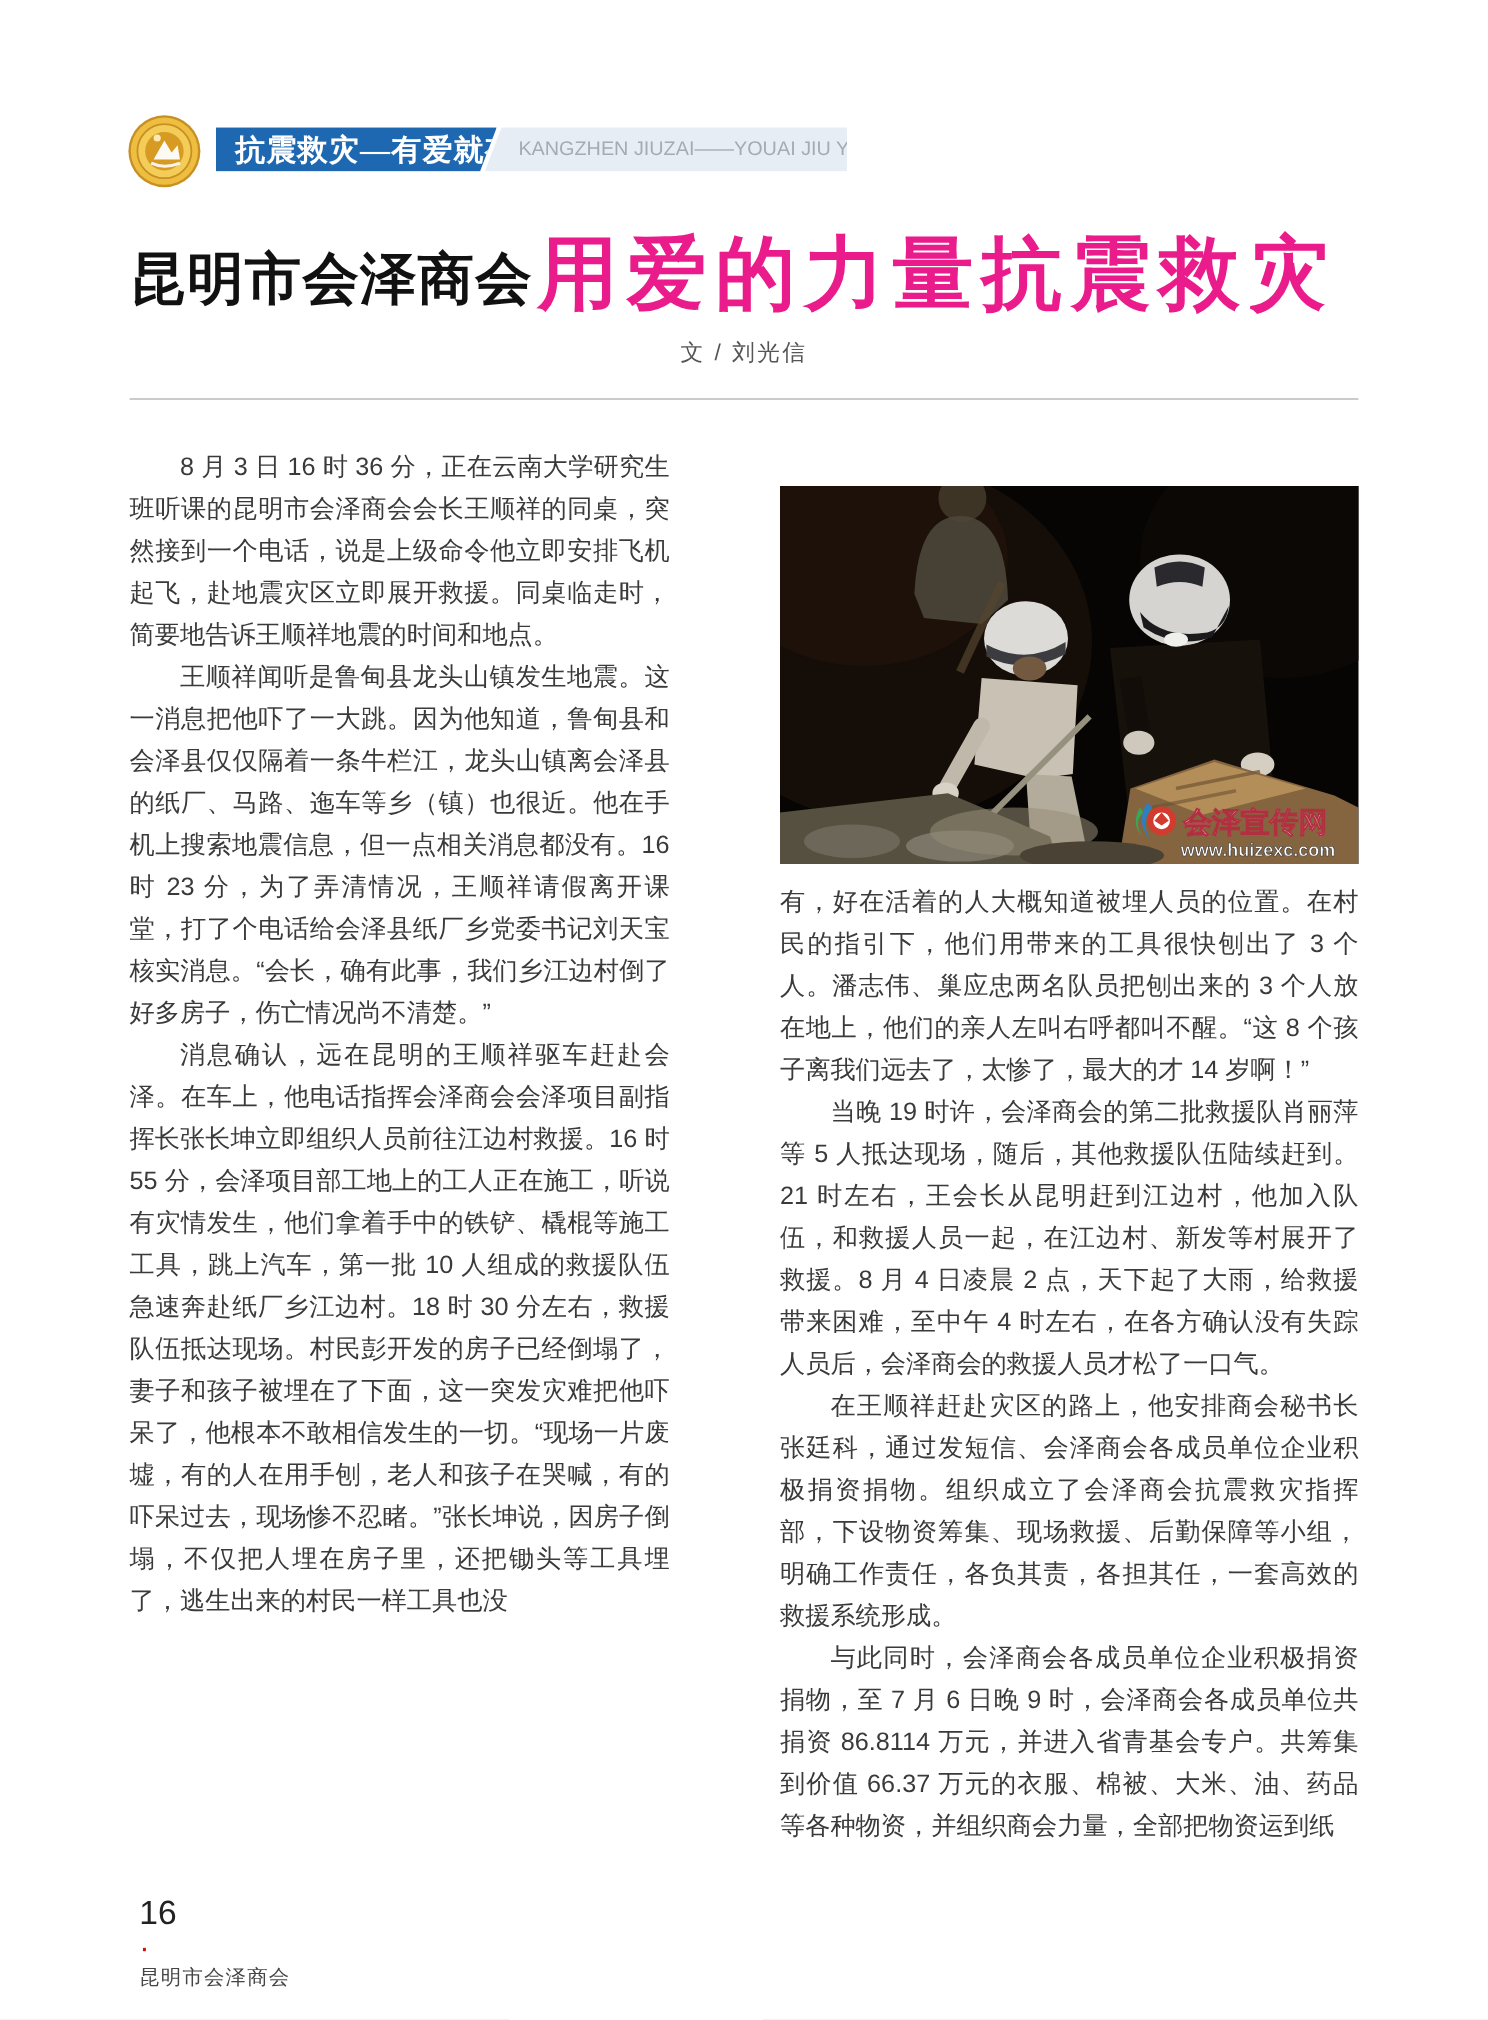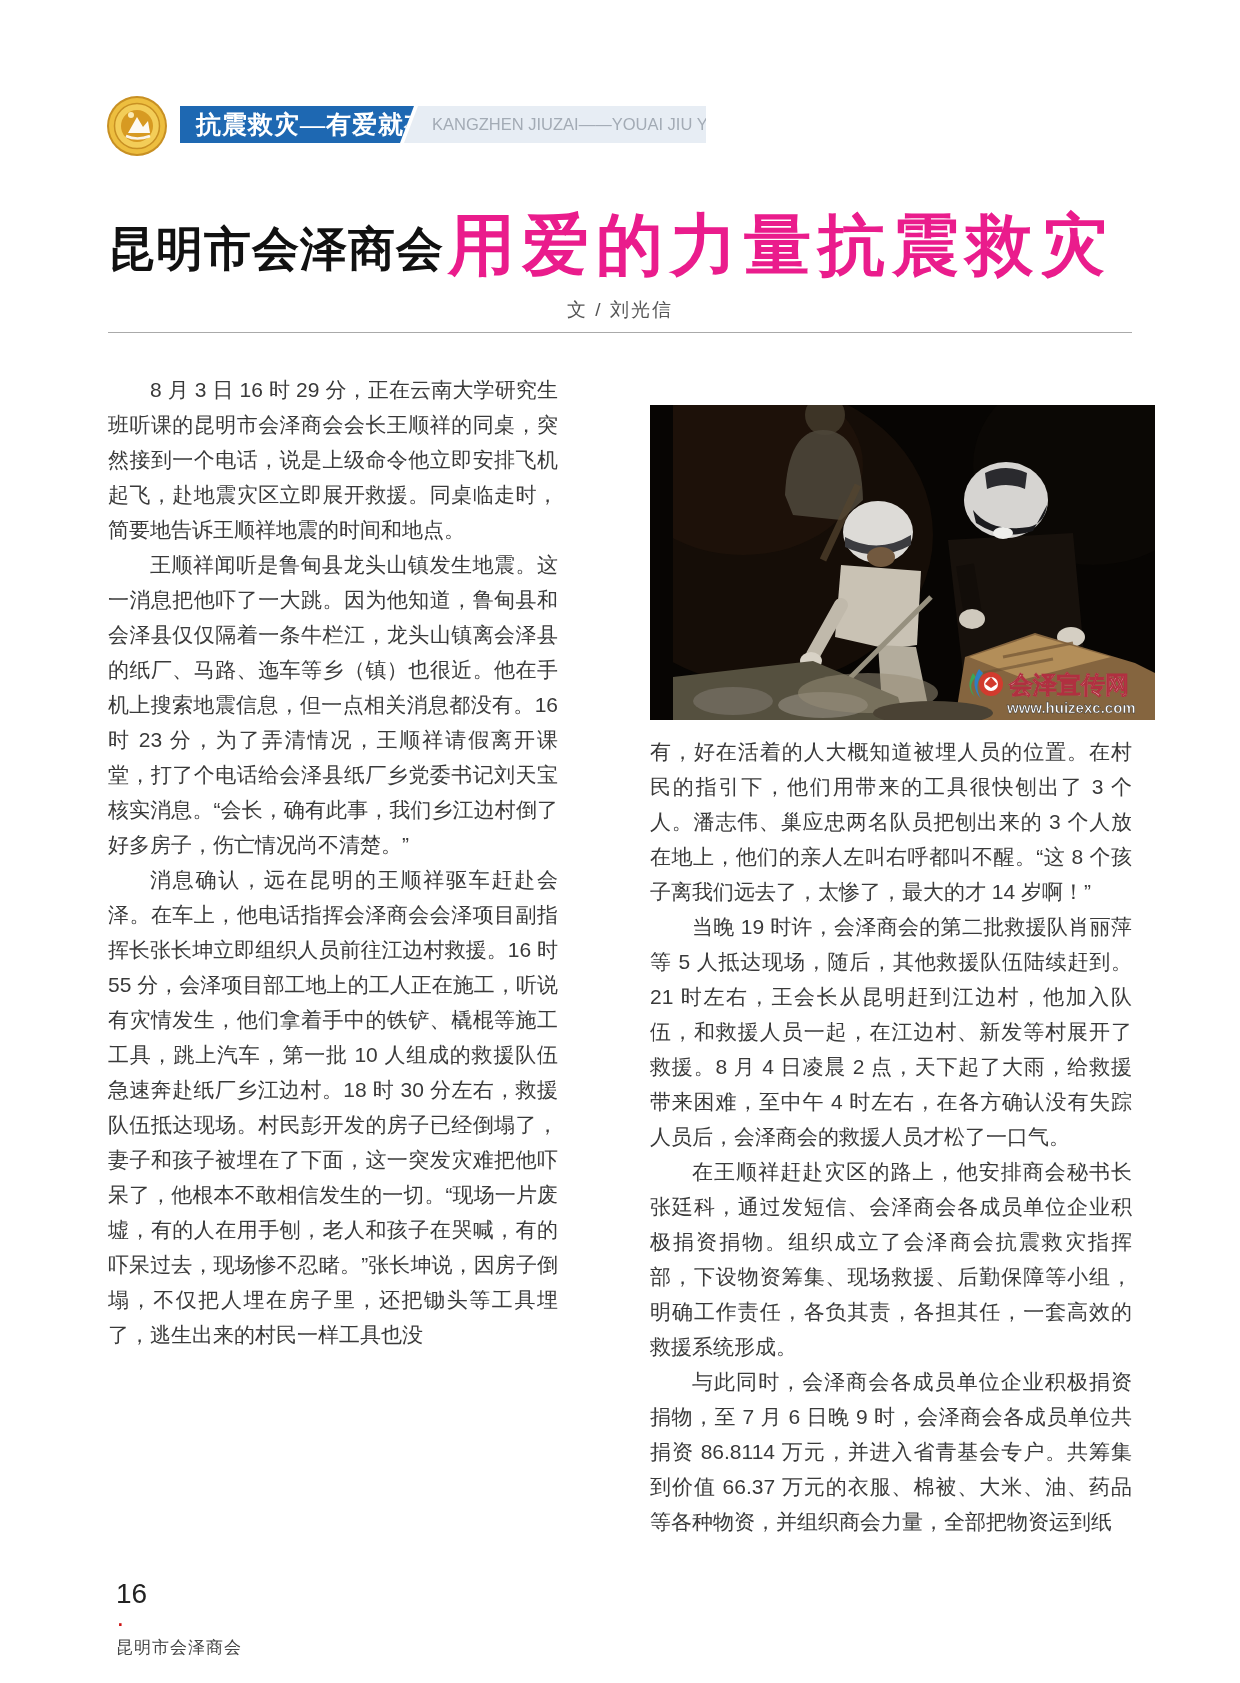--- a/index.html
+++ b/index.html
@@ -26,30 +26,30 @@
     background:#e7edf4;
     clip-path:polygon(14px 0,100% 0,100% 100%,0 100%);
     display:flex;align-items:center;padding-left:28px;box-sizing:border-box;
   }
   .band-light span{color:#a3abb5;font-size:16.5px;letter-spacing:0px;white-space:nowrap;}
   
   .title-block{position:absolute;left:108px;top:196px;width:1024px;}
   .headline{display:flex;align-items:flex-end;justify-content:flex-start;margin:0;padding:0;
     font-family:"Liberation Serif","DejaVu Serif",serif;white-space:nowrap;}
   .t-black{font-size:47px;font-weight:bold;color:#111;letter-spacing:1px;line-height:1;padding-bottom:6px;}
-  .t-pink{font-size:67px;font-weight:bold;color:#ea1c8c;letter-spacing:7px;line-height:1;margin-left:4px;margin-top:16px;}
+  .t-pink{font-size:67px;font-weight:bold;color:#ea1c8c;letter-spacing:7px;line-height:1;margin-left:4px;}
   .byline{margin-top:18px;text-align:center;font-size:19px;color:#555;letter-spacing:2px;}
   .rule{position:absolute;left:108px;top:332px;width:1024px;height:1px;background:#aaaaaa;}
   
   .col{position:absolute;font-size:21px;line-height:35px;text-align:justify;color:#3a3a3a;}
   .col p{margin:0;text-indent:2em;}
   .col p.no-indent{text-indent:0;}
   .col1{left:108px;top:372px;width:450px;}
   .col2{left:650px;top:405px;width:482px;}
-  .photo{position:relative;width:482px;height:315px;margin:0 0 14px 0;background:#070503;padding-left:23px;}
+  .photo{position:relative;width:482px;height:315px;margin:0 0 14px 0;background:#070503;}
   .photo svg{display:block;width:100%;height:100%;}
   
   .footer{position:absolute;left:108px;top:1578px;display:flex;align-items:baseline;flex-direction:column;}
   .pg-num{font-size:28px;color:#222;}
   .pg-dot{font-size:26px;color:#cc1111;margin:0 8px 0 8px;line-height:1;}
   .pg-txt{font-size:17px;color:#454545;letter-spacing:1px;}
 </style>
 </head>
 <body>
 
@@ -77,21 +77,21 @@
   <div class="title-block">
     <h1 class="headline">
       <span class="t-black">昆明市会泽商会</span>
       <span class="t-pink">用爱的力量抗震救灾</span>
     </h1>
     <div class="byline">文 / 刘光信</div>
   </div>
   <div class="rule"></div>
 
   <div class="col col1">
-    <p>8 月 3 日 16 时 29 分，正在云南大学研究生班听课的昆明市会泽商会会长王顺祥的同桌，突然接到一个电话，说是上级命令他立即安排飞机起飞，赴地震灾区立即展开救援。同桌临走时，简要地告诉王顺祥地震的时间和地点。</p>
+    <p>8 月 3 日 16 时 36 分，正在云南大学研究生班听课的昆明市会泽商会会长王顺祥的同桌，突然接到一个电话，说是上级命令他立即安排飞机起飞，赴地震灾区立即展开救援。同桌临走时，简要地告诉王顺祥地震的时间和地点。</p>
     <p>王顺祥闻听是鲁甸县龙头山镇发生地震。这一消息把他吓了一大跳。因为他知道，鲁甸县和会泽县仅仅隔着一条牛栏江，龙头山镇离会泽县的纸厂、马路、迤车等乡（镇）也很近。他在手机上搜索地震信息，但一点相关消息都没有。16 时 23 分，为了弄清情况，王顺祥请假离开课堂，打了个电话给会泽县纸厂乡党委书记刘天宝核实消息。“会长，确有此事，我们乡江边村倒了好多房子，伤亡情况尚不清楚。”</p>
     <p>消息确认，远在昆明的王顺祥驱车赶赴会泽。在车上，他电话指挥会泽商会会泽项目副指挥长张长坤立即组织人员前往江边村救援。16 时 55 分，会泽项目部工地上的工人正在施工，听说有灾情发生，他们拿着手中的铁铲、橇棍等施工工具，跳上汽车，第一批 10 人组成的救援队伍急速奔赴纸厂乡江边村。18 时 30 分左右，救援队伍抵达现场。村民彭开发的房子已经倒塌了，妻子和孩子被埋在了下面，这一突发灾难把他吓呆了，他根本不敢相信发生的一切。“现场一片废墟，有的人在用手刨，老人和孩子在哭喊，有的吓呆过去，现场惨不忍睹。”张长坤说，因房子倒塌，不仅把人埋在房子里，还把锄头等工具埋了，逃生出来的村民一样工具也没</p>
   </div>
 
   <div class="col col2">
     <figure class="photo" style="margin:0 0 14px 0;">
       <svg viewBox="0 0 482 315" preserveAspectRatio="none">
         <rect x="0" y="0" width="482" height="315" fill="#070503"></rect>
         <ellipse cx="90" cy="130" rx="170" ry="150" fill="#150d07"></ellipse>
         <ellipse cx="70" cy="60" rx="120" ry="90" fill="#1f130a" opacity="0.8"></ellipse>

